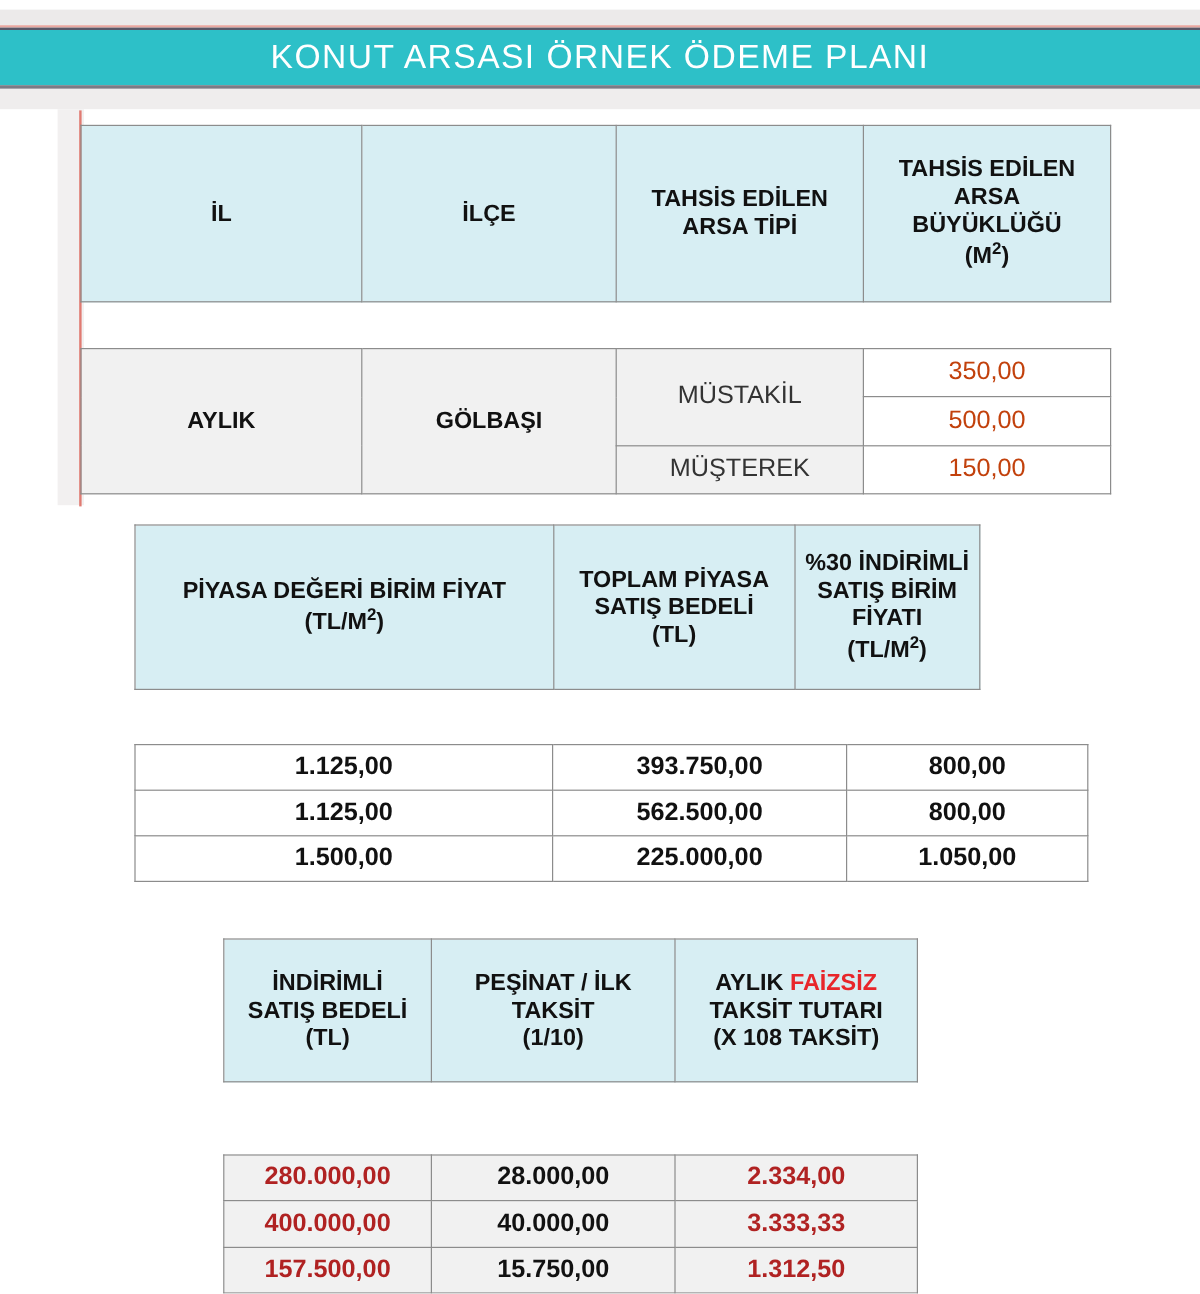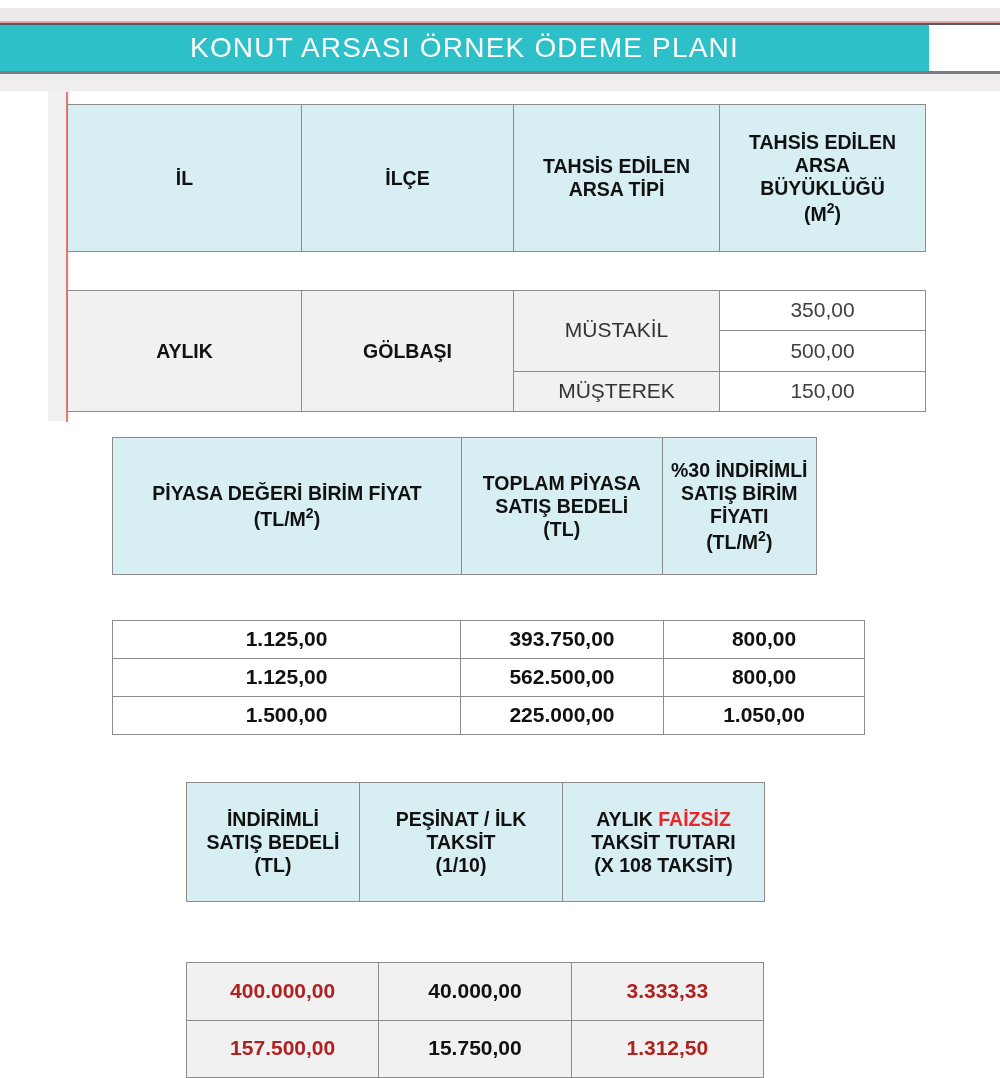--- a/index.html
+++ b/index.html
@@ -39,21 +39,21 @@
     position: absolute;
     left: 0; top: 23px;
     width: 1000px; height: 2px;
     background: #585868;
   }
 
   
   .banner {
     position: absolute;
     left: 0; top: 25px;
-    width: 929px; height: 46px;
+    width: 1000px; height: 46px;
     background: #2dc0c8;
     display: flex;
     align-items: center;
     justify-content: center;
   }
   .banner-title {
     color: #ffffff;
     font-size: 28px;
     font-weight: 400;
     letter-spacing: 1.2px;
@@ -111,21 +111,21 @@
     background: #ffffff;
   }
 
   
   #tbl-loc-head { left: 67px; top: 104px; width: 858px; height: 148px; }
   #tbl-loc-head td { font-size: 19.5px; border-color: #8c8c8c; }
 
   
   #tbl-loc-body { left: 67px; top: 290px; width: 858px; height: 122px; }
   #tbl-loc-body td { font-size: 19.5px; font-weight: bold; }
-  #tbl-loc-body td.val { font-weight: normal; font-size: 21px; color: #404040; }
+  #tbl-loc-body td.val { font-weight: normal; font-size: 21px; color: #c2410c; }
   #tbl-loc-body td.typ { font-weight: normal; font-size: 21px; color: #333; }
 
   
   #tbl-price-head { left: 112px; top: 437px; width: 705px; height: 138px; }
   #tbl-price-head td { font-size: 19.5px; }
 
   
   #tbl-price-body { left: 112px; top: 620px; width: 752px; height: 115px; }
   #tbl-price-body td { font-size: 21px; font-weight: bold; }
 
@@ -219,21 +219,21 @@
       <div><span>(TL/M</span><span class="sup">2</span><span>)</span></div>
     </td>
   </tr>
 </tbody>
   </table>
 
 <table class="tbl" id="tbl-price-body">
   <tbody>
       <tr>
     <td class="data-white" style="width:348px">1.125,00</td>
-    <td class="data-white" style="width:203px">393.750,00</td>
+    <td class="data-white" style="width:245px">393.750,00</td>
     <td class="data-white" style="width:201px">800,00</td>
   </tr>
   <tr>
     <td class="data-white">1.125,00</td>
     <td class="data-white">562.500,00</td>
     <td class="data-white">800,00</td>
   </tr>
   <tr>
     <td class="data-white">1.500,00</td>
     <td class="data-white">225.000,00</td>
@@ -259,20 +259,25 @@
       <div><span>AYLIK </span><span class="accent-red">FAİZSİZ</span></div>
       <div>TAKSİT TUTARI</div>
       <div>(X 108 TAKSİT)</div>
     </td>
   </tr>
 </tbody>
   </table>
 
 <table class="tbl" id="tbl-inst-body">
   <tbody>
+      <tr>
+    <td class="red-txt" style="width:173px">280.000,00</td>
+    <td class="blk-txt" style="width:203px">28.000,00</td>
+    <td class="red-txt" style="width:202px">2.334,00</td>
+  </tr>
   <tr>
     <td class="red-txt">400.000,00</td>
     <td class="blk-txt">40.000,00</td>
     <td class="red-txt">3.333,33</td>
   </tr>
   <tr>
     <td class="red-txt">157.500,00</td>
     <td class="blk-txt">15.750,00</td>
     <td class="red-txt">1.312,50</td>
   </tr>

